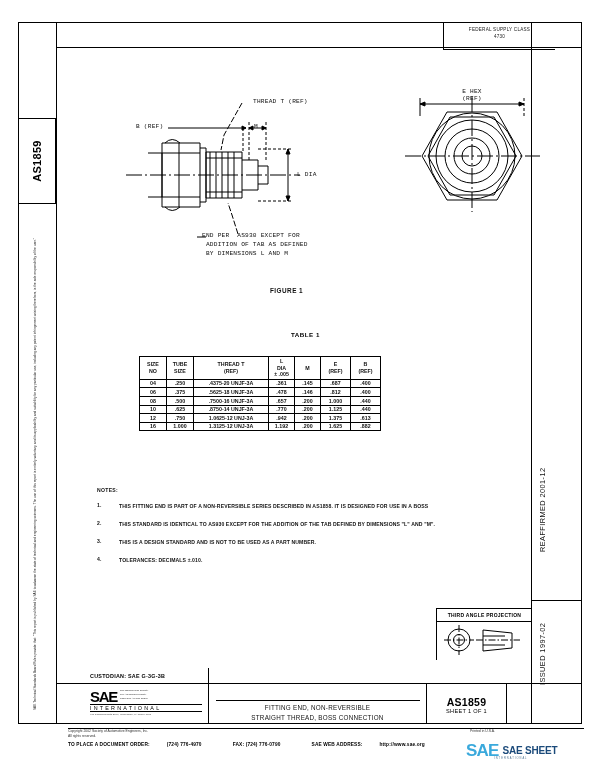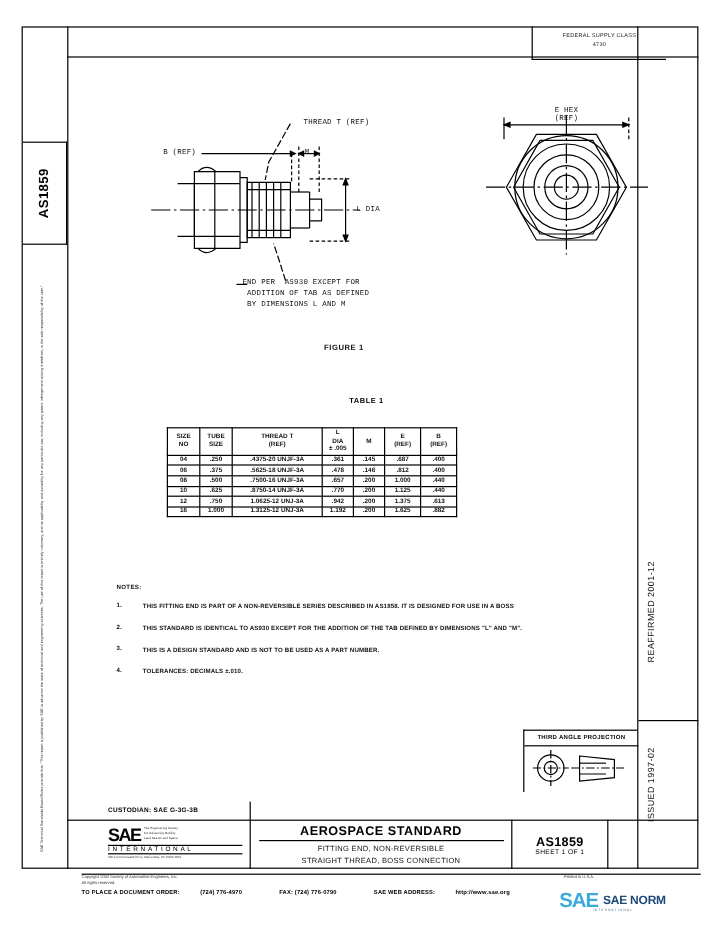--- a/index.html
+++ b/index.html
@@ -627,21 +627,20 @@
       <div>
         <div class="sae-tag">The Engineering Society</div>
         <div class="sae-tag">For Advancing Mobility</div>
         <div class="sae-tag">Land Sea Air and Space</div>
       </div>
     </div>
     <div class="sae-intl">INTERNATIONAL</div>
     <div class="sae-addr">400 Commonwealth Drive, Warrendale, PA 15096-0001</div>
   </div>
 
-  <div class="tb-as-title">AEROSPACE STANDARD</div>
   <div class="tb-rule"></div>
   <div class="tb-subtitle">
     <div>FITTING END, NON-REVERSIBLE</div>
     <div>STRAIGHT THREAD, BOSS CONNECTION</div>
   </div>
   <div class="tb-num">AS1859</div>
   <div class="tb-sheet">SHEET 1 OF 1</div>
 
   <div class="footer-rule"></div>
   <div class="footer">
@@ -657,17 +656,17 @@
       <span class="sep"></span><span class="sep"></span>
       <span>SAE WEB ADDRESS:</span>
       <span class="sep"></span>
       <span>http://www.sae.org</span>
     </div>
   </div>
   <div class="printed">Printed in U.S.A.</div>
 
   <div class="norm">
     <div class="norm-sae">SAE</div>
-    <div class="norm-txt">SAE NORM</div>
+    <div class="norm-txt">SAE SHEET</div>
   </div>
   <div class="norm-sub">INTERNATIONAL</div>
 
 </div>
 
 </body></html>

